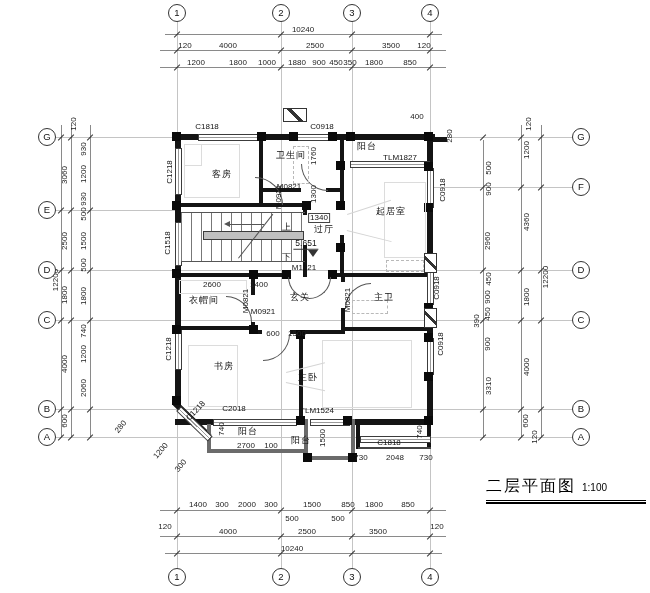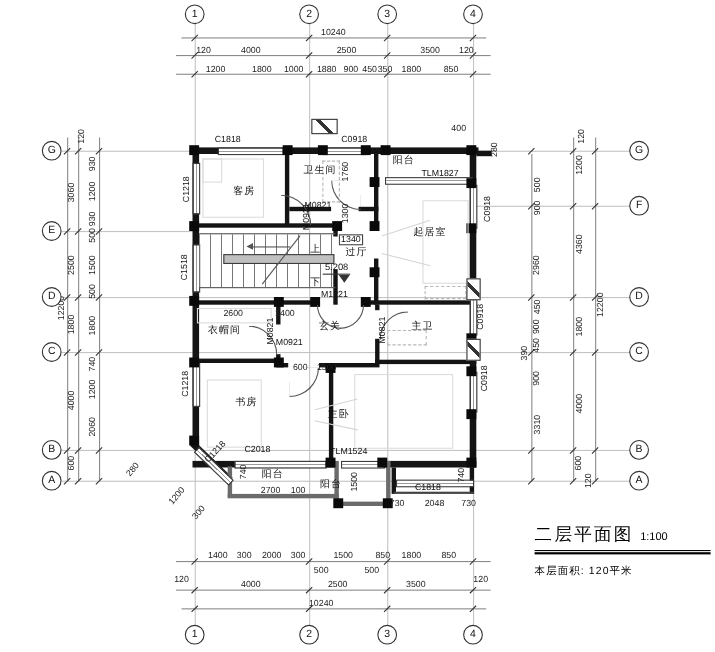--- a/index.html
+++ b/index.html
@@ -333,21 +333,21 @@
       <div class="lb room" style="left: 324px; top: 229px;">过厅</div>
       <div class="lb room" style="left: 204px; top: 300px;">衣帽间</div>
       <div class="lb room" style="left: 300px; top: 297px;">玄关</div>
       <div class="lb room" style="left: 384px; top: 297px;">主卫</div>
       <div class="lb room" style="left: 224px; top: 366px;">书房</div>
       <div class="lb room" style="left: 308px; top: 377px;">主卧</div>
       <div class="lb room" style="left: 248px; top: 431px;">阳台</div>
       <div class="lb room" style="left: 301px; top: 440px;">阳台</div>
       <div class="lb room" style="left: 287px; top: 227px;">上</div>
       <div class="lb room" style="left: 287px; top: 257px;">下</div>
-      <div class="lb lvl" style="left: 306px; top: 244px;">5.208</div>
+      <div class="lb lvl" style="left: 306px; top: 244px;">5.651</div>
       <div class="bub" style="left: 177px; top: 13px;">1</div>
       <div class="bub" style="left: 281px; top: 13px;">2</div>
       <div class="bub" style="left: 352px; top: 13px;">3</div>
       <div class="bub" style="left: 430px; top: 13px;">4</div>
       <div class="bub" style="left: 177px; top: 577px;">1</div>
       <div class="bub" style="left: 281px; top: 577px;">2</div>
       <div class="bub" style="left: 352px; top: 577px;">3</div>
       <div class="bub" style="left: 430px; top: 577px;">4</div>
       <div class="bub" style="left: 47px; top: 137px;">G</div>
       <div class="bub" style="left: 47px; top: 210px;">E</div>
@@ -424,16 +424,15 @@
       <div class="tick" style="left: 537px; top: 270px;"></div>
       <div class="tick" style="left: 537px; top: 320px;"></div>
       <div class="tick" style="left: 537px; top: 409px;"></div>
       <div class="tick" style="left: 537px; top: 437px;"></div>
     </div>
 
   <div id="titleblock">
     <span id="tb-title">二层平面图</span><span id="tb-scale">1:100</span>
     <div id="tb-rule"></div>
     <div id="tb-rule2"></div>
-    <div id="tb-line1">本层面积: 120平米</div>
   </div>
 
 </div>
 
 </body></html>

